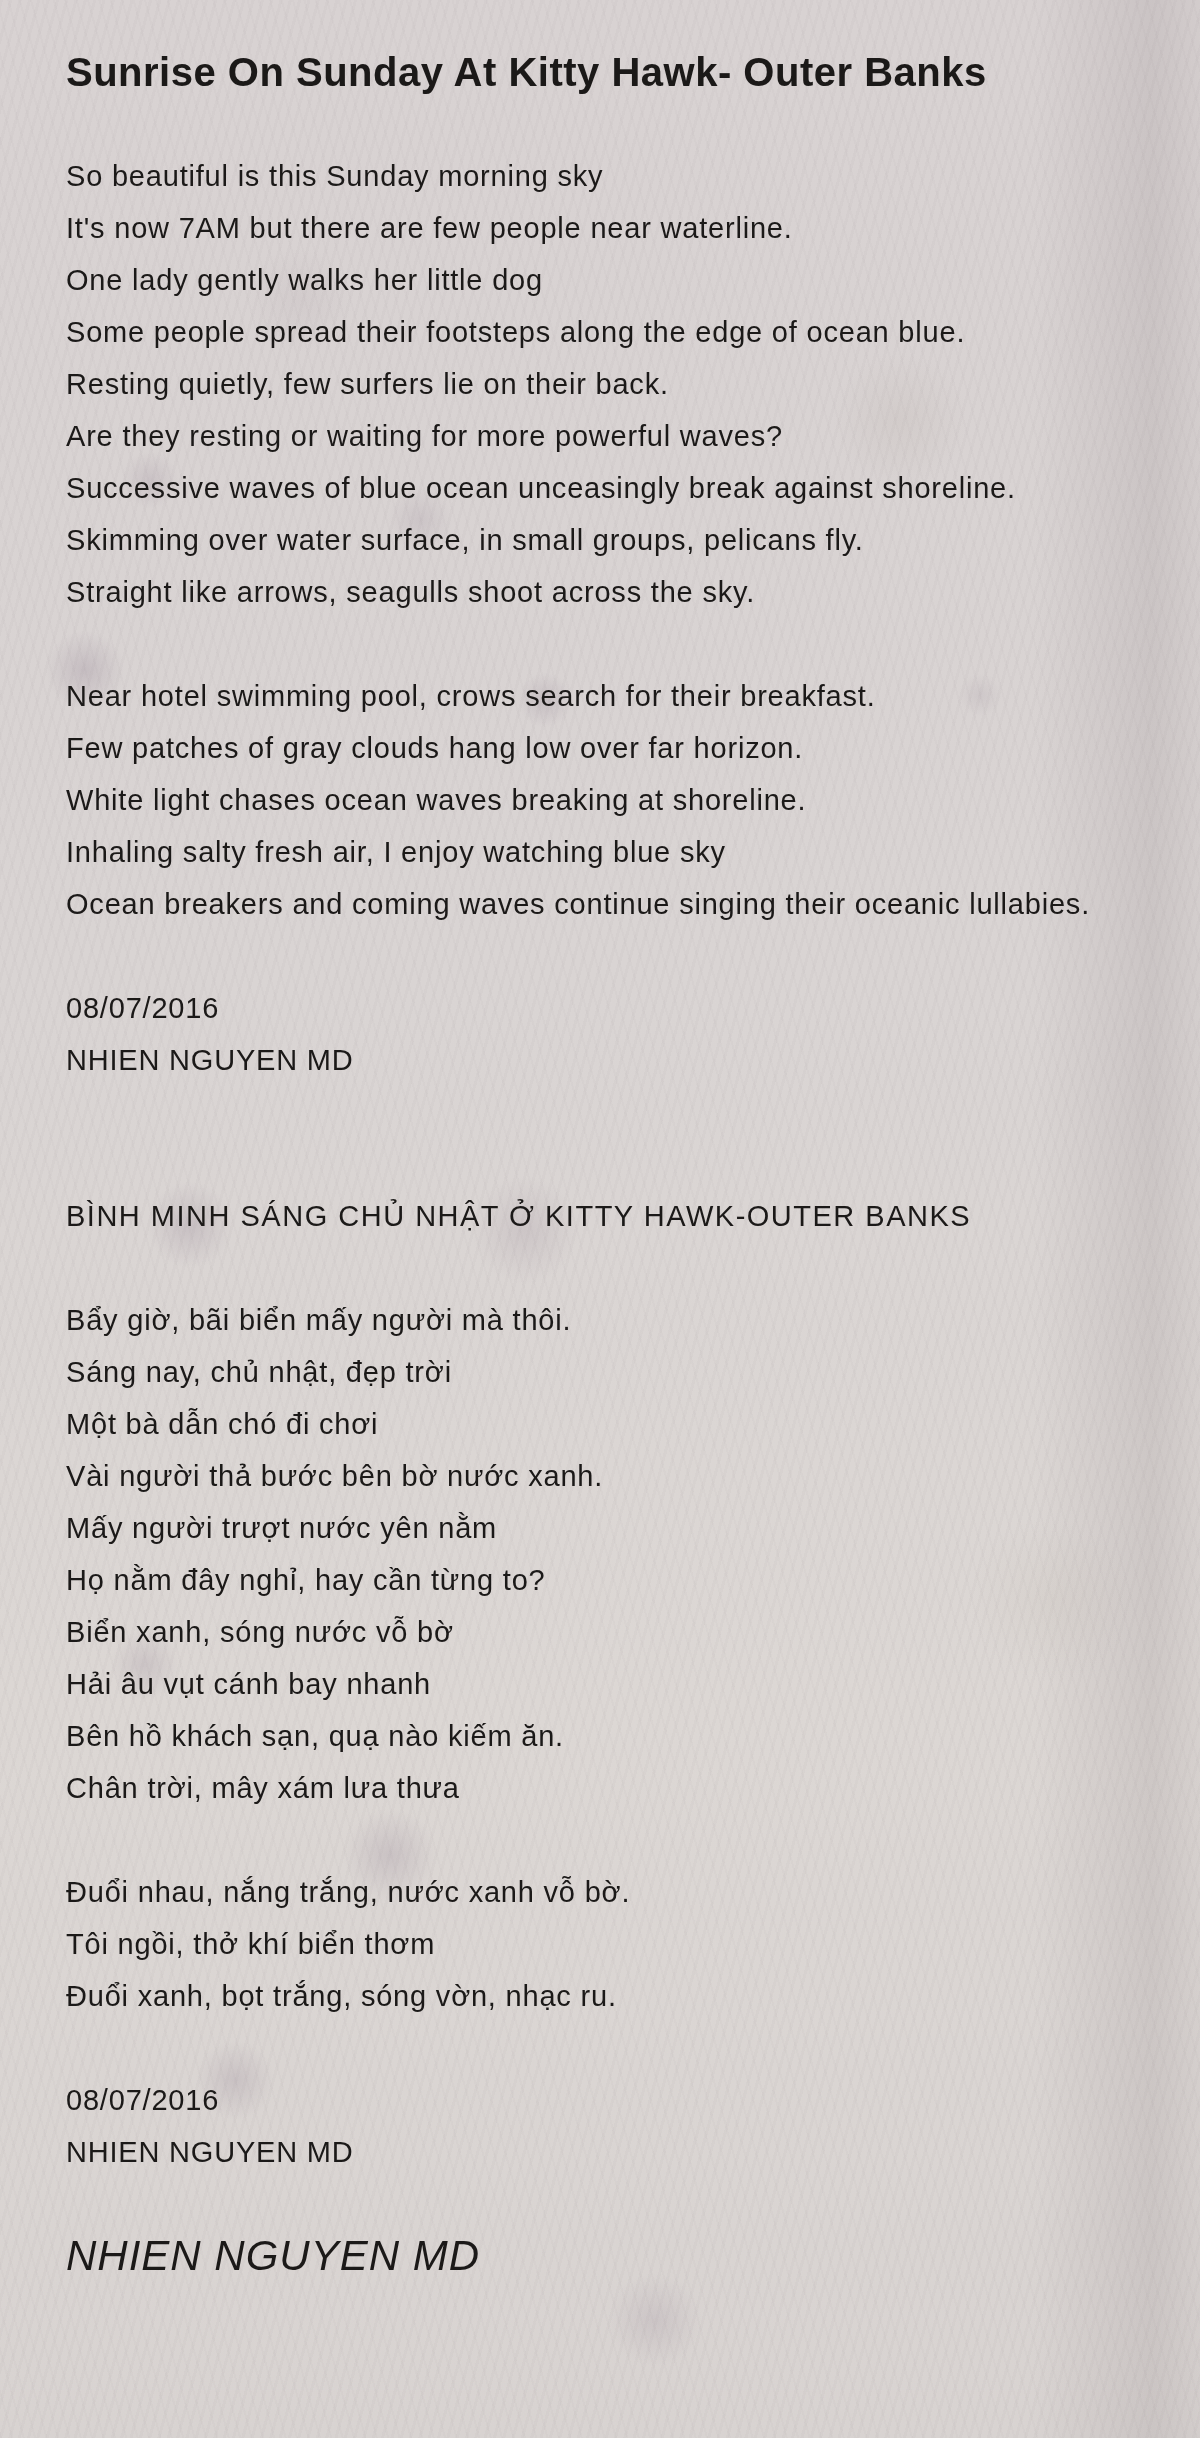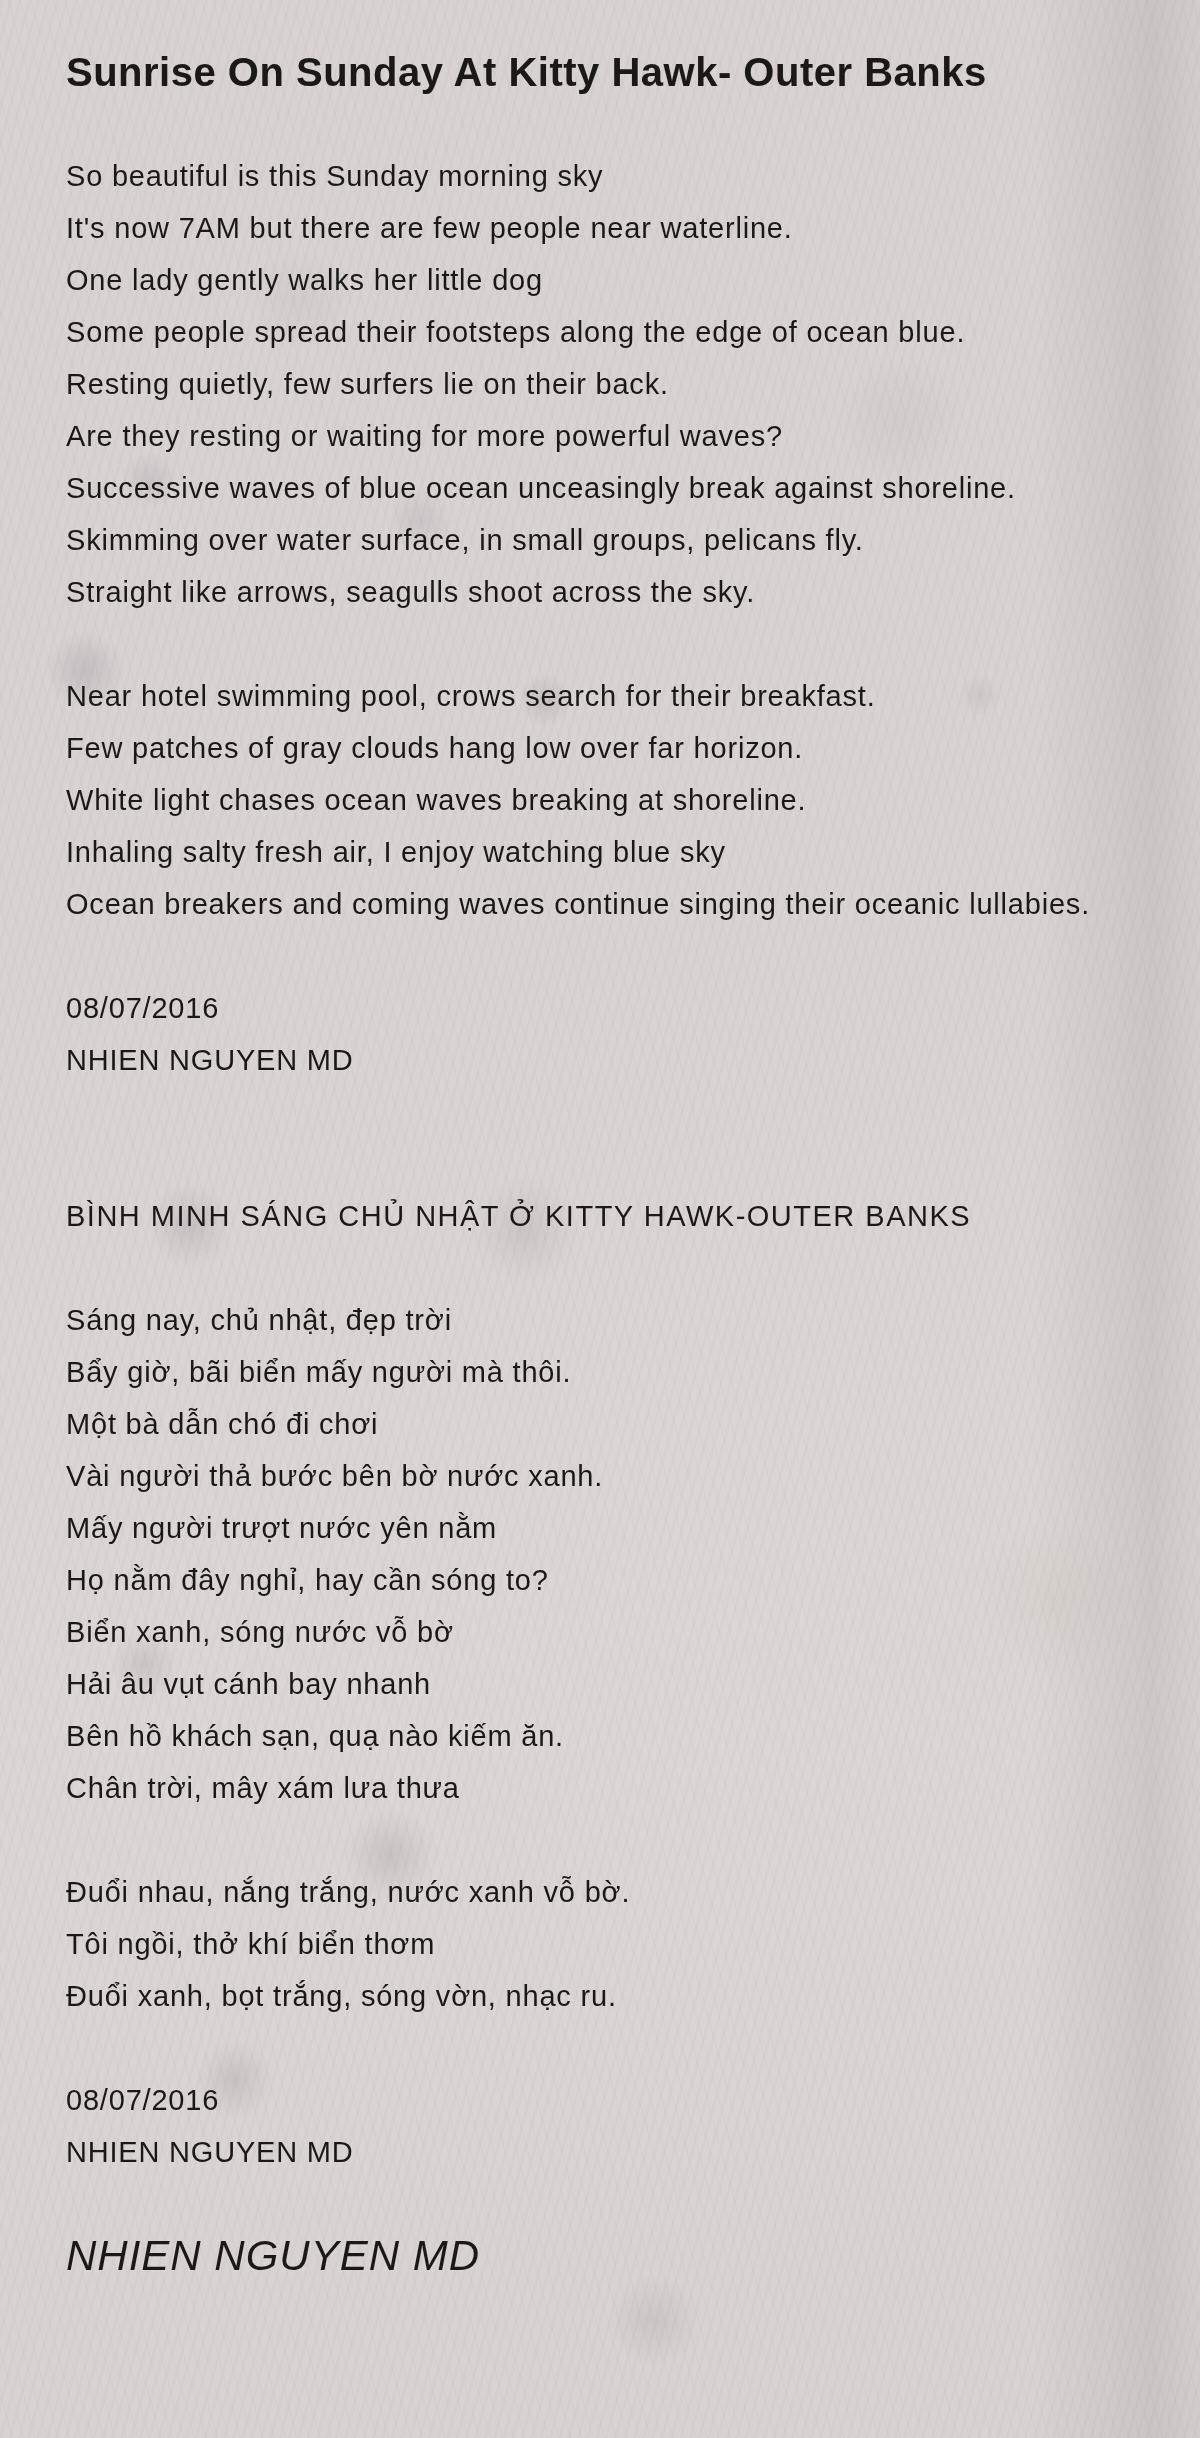--- a/index.html
+++ b/index.html
@@ -108,26 +108,26 @@
 
   <div class="sp"></div>
 
 
   <div class="sp"></div>
 
   <p class="line vi-title">BÌNH MINH SÁNG CHỦ NHẬT Ở KITTY HAWK-OUTER BANKS</p>
 
   <div class="sp"></div>
 
+  <p class="line">Bẩy giờ, bãi biển mấy người mà thôi.</p>
   <p class="line">Sáng nay, chủ nhật, đẹp trời</p>
-  <p class="line">Bẩy giờ, bãi biển mấy người mà thôi.</p>
   <p class="line">Một bà dẫn chó đi chơi</p>
   <p class="line">Vài người thả bước bên bờ nước xanh.</p>
   <p class="line">Mấy người trượt nước yên nằm</p>
-  <p class="line">Họ nằm đây nghỉ, hay cần sóng to?</p>
+  <p class="line">Họ nằm đây nghỉ, hay cần từng to?</p>
   <p class="line">Biển xanh, sóng nước vỗ bờ</p>
   <p class="line">Hải âu vụt cánh bay nhanh</p>
   <p class="line">Bên hồ khách sạn, quạ nào kiếm ăn.</p>
   <p class="line">Chân trời, mây xám lưa thưa</p>
 
   <div class="sp"></div>
 
   <p class="line">Đuổi nhau, nắng trắng, nước xanh vỗ bờ.</p>
   <p class="line">Tôi ngồi, thở khí biển thơm</p>
   <p class="line">Đuổi xanh, bọt trắng, sóng vờn, nhạc ru.</p>

